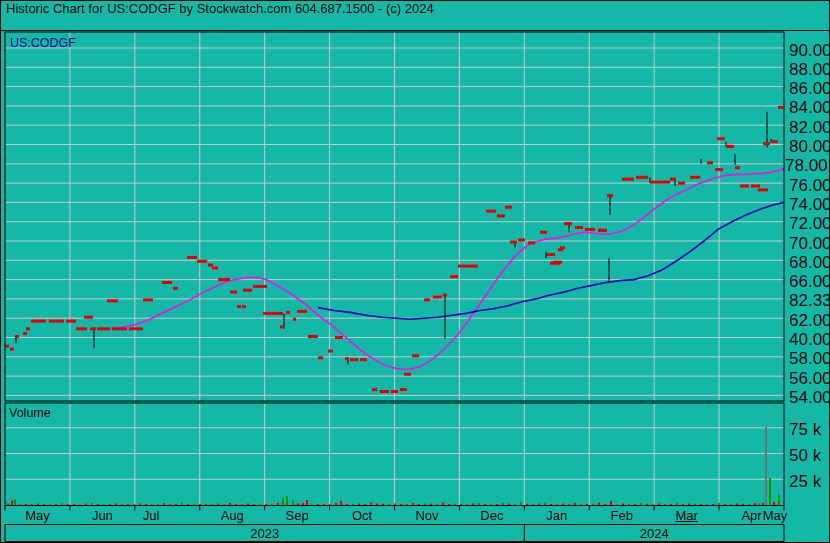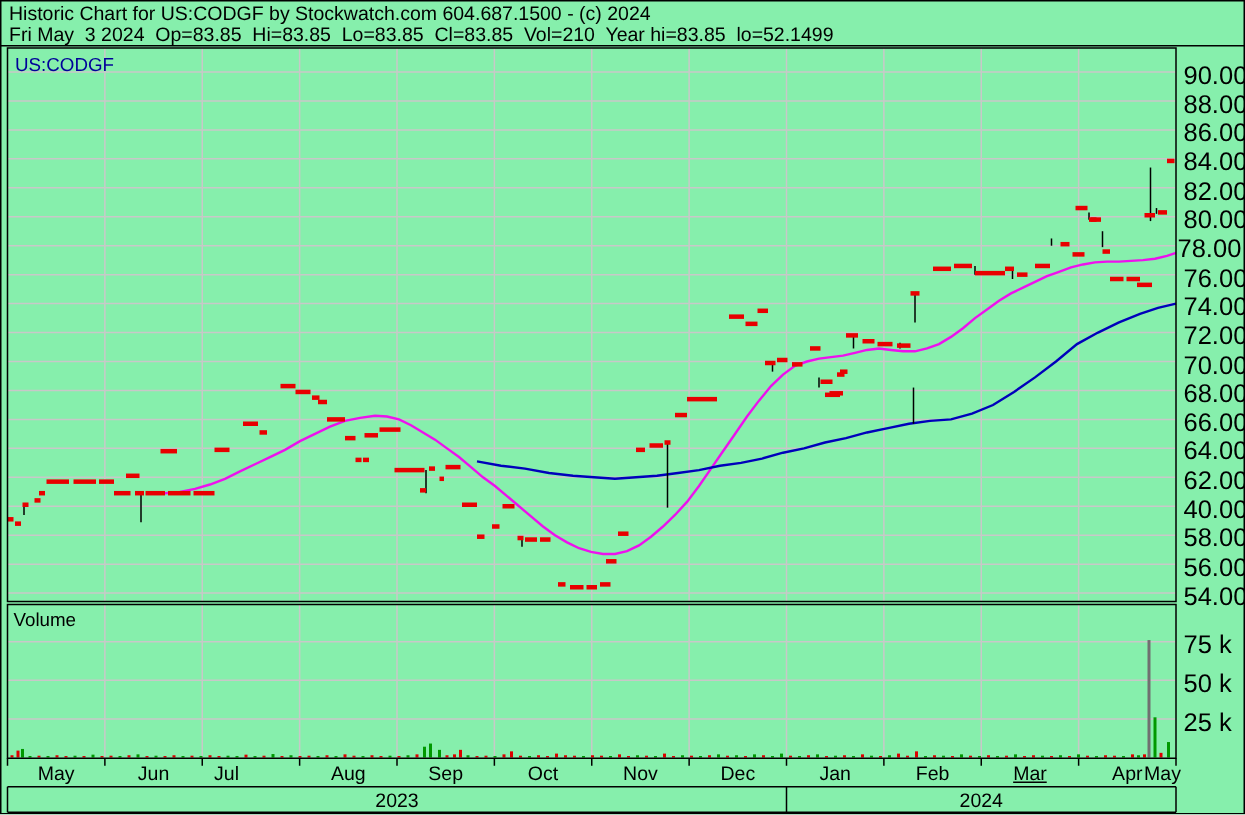--- a/index.html
+++ b/index.html
@@ -1,16 +1,16 @@
 <!DOCTYPE html>
 <html><head>
 <meta charset="utf-8">
 <style>
   html,body{margin:0;padding:0;background:#fff;width:830px;height:543px;overflow:hidden;}
-  #wrap{position:relative;width:830px;height:543px;background:#86efac;
+  #wrap{position:relative;width:830px;height:543px;background:#14b8a6;
         font-family:"Liberation Sans",sans-serif;-webkit-font-smoothing:none;}
   .hline{position:absolute;left:6px;white-space:pre;font-size:13px;color:#000;line-height:14px;}
   #h1{top:2px;}
   #h2{top:16px;}
   #symlabel{position:absolute;left:10px;top:36px;font-size:12.5px;color:#000099;}
   #vollabel{position:absolute;left:9px;top:406px;font-size:12.5px;color:#000;}
   .yt{position:absolute;left:789px;font-size:17px;color:#000;white-space:pre;}
   .mt{position:absolute;font-size:13px;color:#000;transform:translateX(-50%);top:508px;}
   .yr{position:absolute;font-size:13px;color:#000;transform:translateX(-50%);top:526px;}
   svg{position:absolute;left:0;top:0;}
@@ -321,38 +321,37 @@
       <line x1="394.5" y1="505.5" x2="394.5" y2="510.5" stroke="#000" stroke-width="1"></line>
       <line x1="459.4166666666667" y1="505.5" x2="459.4166666666667" y2="510.5" stroke="#000" stroke-width="1"></line>
       <line x1="524.3333333333334" y1="505.5" x2="524.3333333333334" y2="510.5" stroke="#000" stroke-width="1"></line>
       <line x1="589.25" y1="505.5" x2="589.25" y2="510.5" stroke="#000" stroke-width="1"></line>
       <line x1="654.1666666666666" y1="505.5" x2="654.1666666666666" y2="510.5" stroke="#000" stroke-width="1"></line>
       <line x1="719.0833333333334" y1="505.5" x2="719.0833333333334" y2="510.5" stroke="#000" stroke-width="1"></line>
       <line x1="784" y1="505.5" x2="784" y2="510.5" stroke="#000" stroke-width="1"></line>
       <rect x="0.5" y="0.5" width="829" height="542" fill="none" stroke="#000" stroke-width="1"></rect>
     </svg>
   <div id="h1" class="hline">Historic Chart for US:CODGF by Stockwatch.com 604.687.1500 - (c) 2024</div>
-  <div id="h2" class="hline">Fri May  3 2024  Op=83.85  Hi=83.85  Lo=83.85  Cl=83.85  Vol=210  Year hi=83.85  lo=52.1499</div>
   <div id="symlabel">US:CODGF</div>
   <div id="vollabel">Volume</div>
   <div id="labels">
       <div class="yt" style="left: 789px; top: 40.5px;">90.00</div>
       <div class="yt" style="left: 789px; top: 59.8px;">88.00</div>
       <div class="yt" style="left: 789px; top: 79.1px;">86.00</div>
       <div class="yt" style="left: 789px; top: 98.4px;">84.00</div>
       <div class="yt" style="left: 789px; top: 117.7px;">82.00</div>
       <div class="yt" style="left: 789px; top: 137px;">80.00</div>
       <div class="yt" style="left: 785px; top: 156.3px;">78.00</div>
       <div class="yt" style="left: 789px; top: 175.6px;">76.00</div>
       <div class="yt" style="left: 789px; top: 194.9px;">74.00</div>
       <div class="yt" style="left: 789px; top: 214.2px;">72.00</div>
       <div class="yt" style="left: 789px; top: 233.5px;">70.00</div>
       <div class="yt" style="left: 789px; top: 252.8px;">68.00</div>
       <div class="yt" style="left: 789px; top: 272.1px;">66.00</div>
-      <div class="yt" style="left: 789px; top: 291.4px;">64.00</div>
+      <div class="yt" style="left: 789px; top: 291.4px;">82.33</div>
       <div class="yt" style="left: 789px; top: 310.7px;">62.00</div>
       <div class="yt" style="left: 789px; top: 330px;">40.00</div>
       <div class="yt" style="left: 789px; top: 349.3px;">58.00</div>
       <div class="yt" style="left: 789px; top: 368.6px;">56.00</div>
       <div class="yt" style="left: 789px; top: 387.9px;">54.00</div>
       <div class="yt" style="left: 789px; top: 420.25px;">75 k</div>
       <div class="yt" style="left: 789px; top: 446px;">50 k</div>
       <div class="yt" style="left: 789px; top: 471.75px;">25 k</div>
       <div class="mt" style="left: 37.4583px;">May</div>
       <div class="mt" style="left: 102.375px;">Jun</div>

